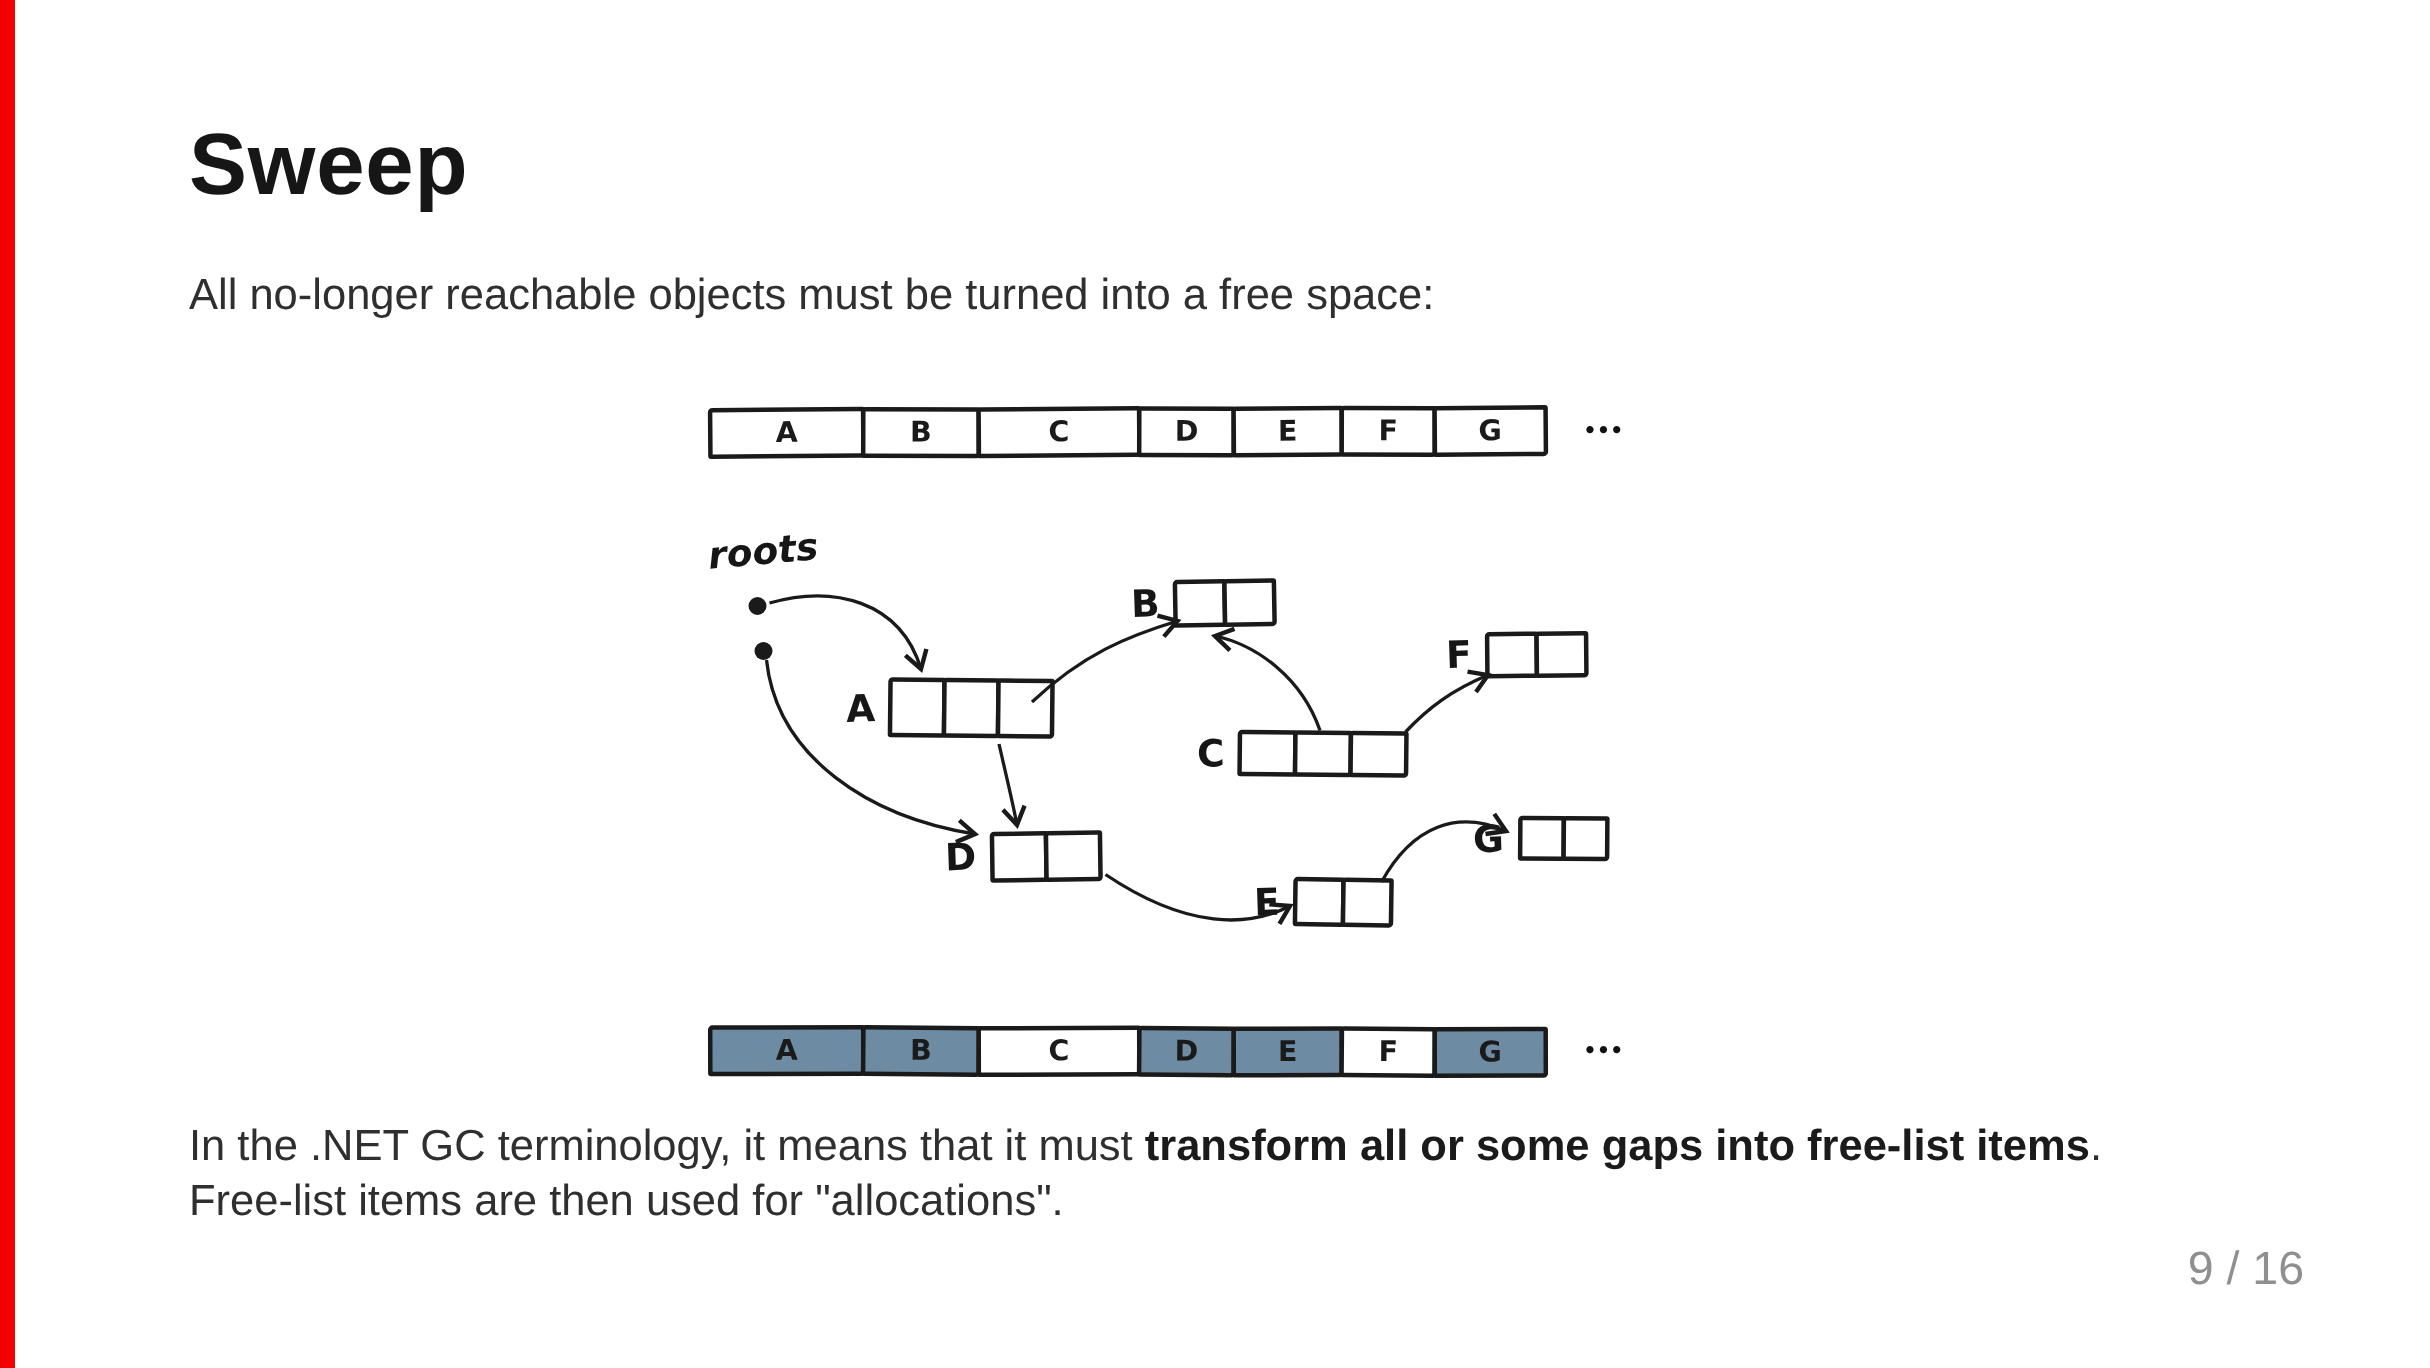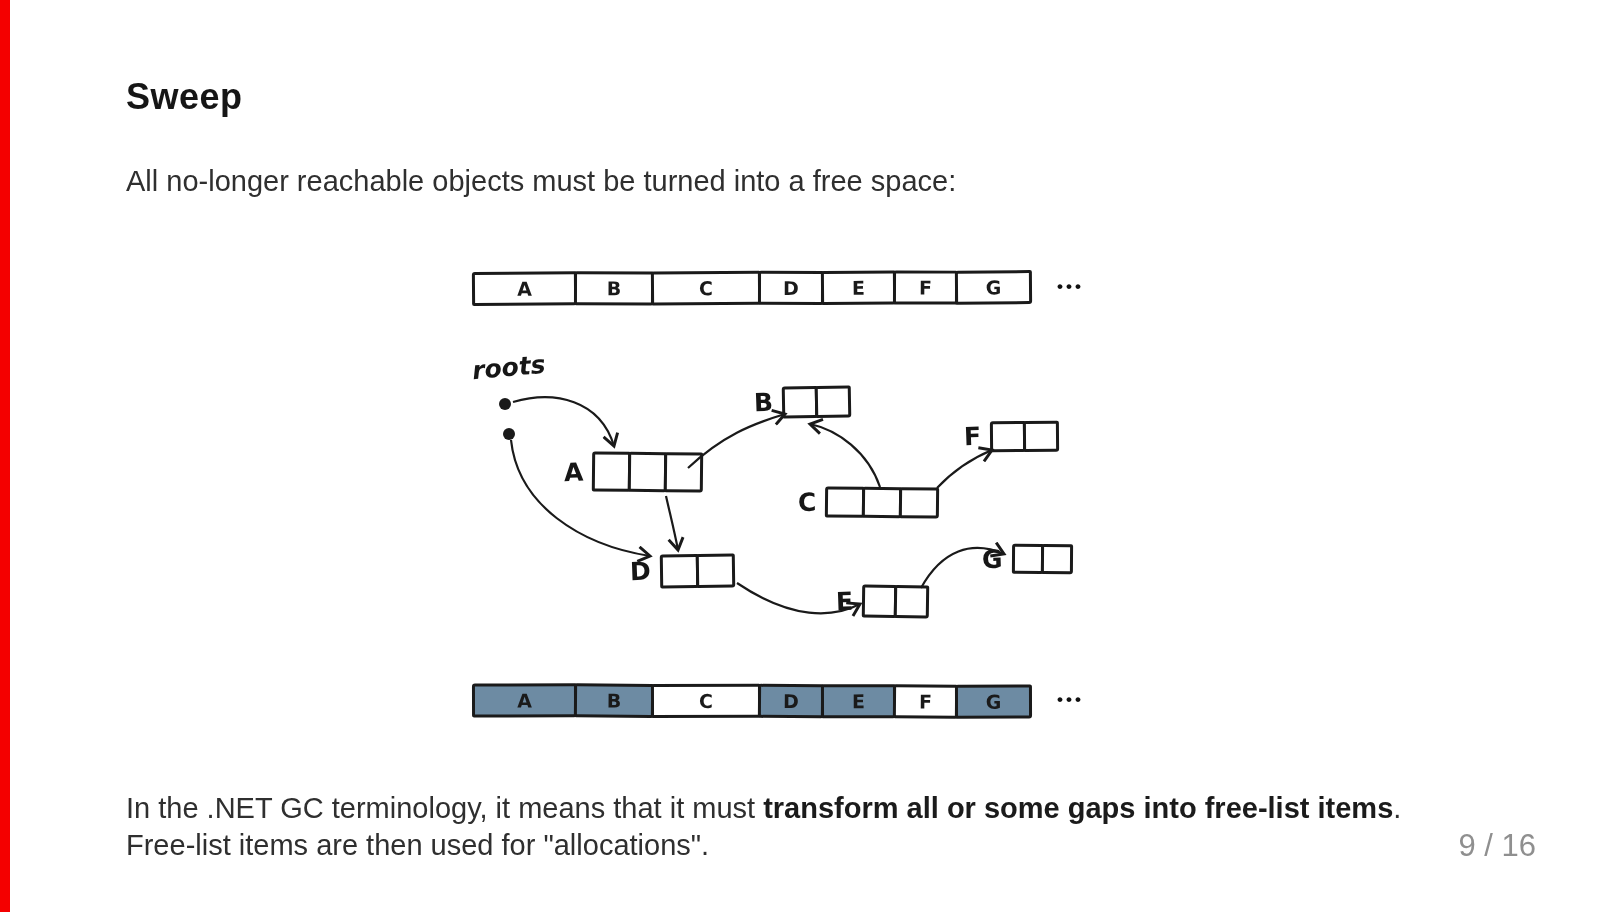--- a/index.html
+++ b/index.html
@@ -13,26 +13,26 @@
   }
 
   .accent-strip {
     position: absolute; left: 0; top: 0;
     width: 10px; height: 912px;
     background: var(--accent-strip, #f40000);
   }
 
   .title {
     position: absolute; left: 126px; top: 76px;
-    font-size: 36px; font-weight: 800; letter-spacing: 0.5px;
+    font-size: 58px; font-weight: 800; letter-spacing: 0.5px;
     color: #161616;
   }
 
   .intro {
-    position: absolute; left: 126px; top: 165px;
+    position: absolute; left: 126px; top: 181px;
     font-size: 29px; color: #2f2f2f;
   }
 
   
   .heap-bar {
     position: absolute; left: 472px;
     display: flex; height: 34px;
   }
   .heap-bar.before { top: 271px; transform: rotate(-0.15deg); }
   .heap-bar.after  { top: 684px; transform: rotate(0.15deg); }
@@ -115,21 +115,21 @@
   .arrows-overlay {
     position: absolute; left: 0; top: 0;
     width: 1620px; height: 912px;
     pointer-events: none;
   }
 
   
   .outro {
     position: absolute; left: 126px; top: 746px;
     width: 1310px;
-    font-size: 29px; line-height: 37px; color: #2f2f2f; margin-top: 44px;
+    font-size: 29px; line-height: 37px; color: #2f2f2f;
   }
   .outro b { font-weight: 700; color: #1b1b1b; }
 
   .page-number {
     position: absolute; right: 84px; top: 828px;
     font-size: 31px; color: var(--page-gray, #8f8f8f);
   }
 </style>
 </head>
 <body>

